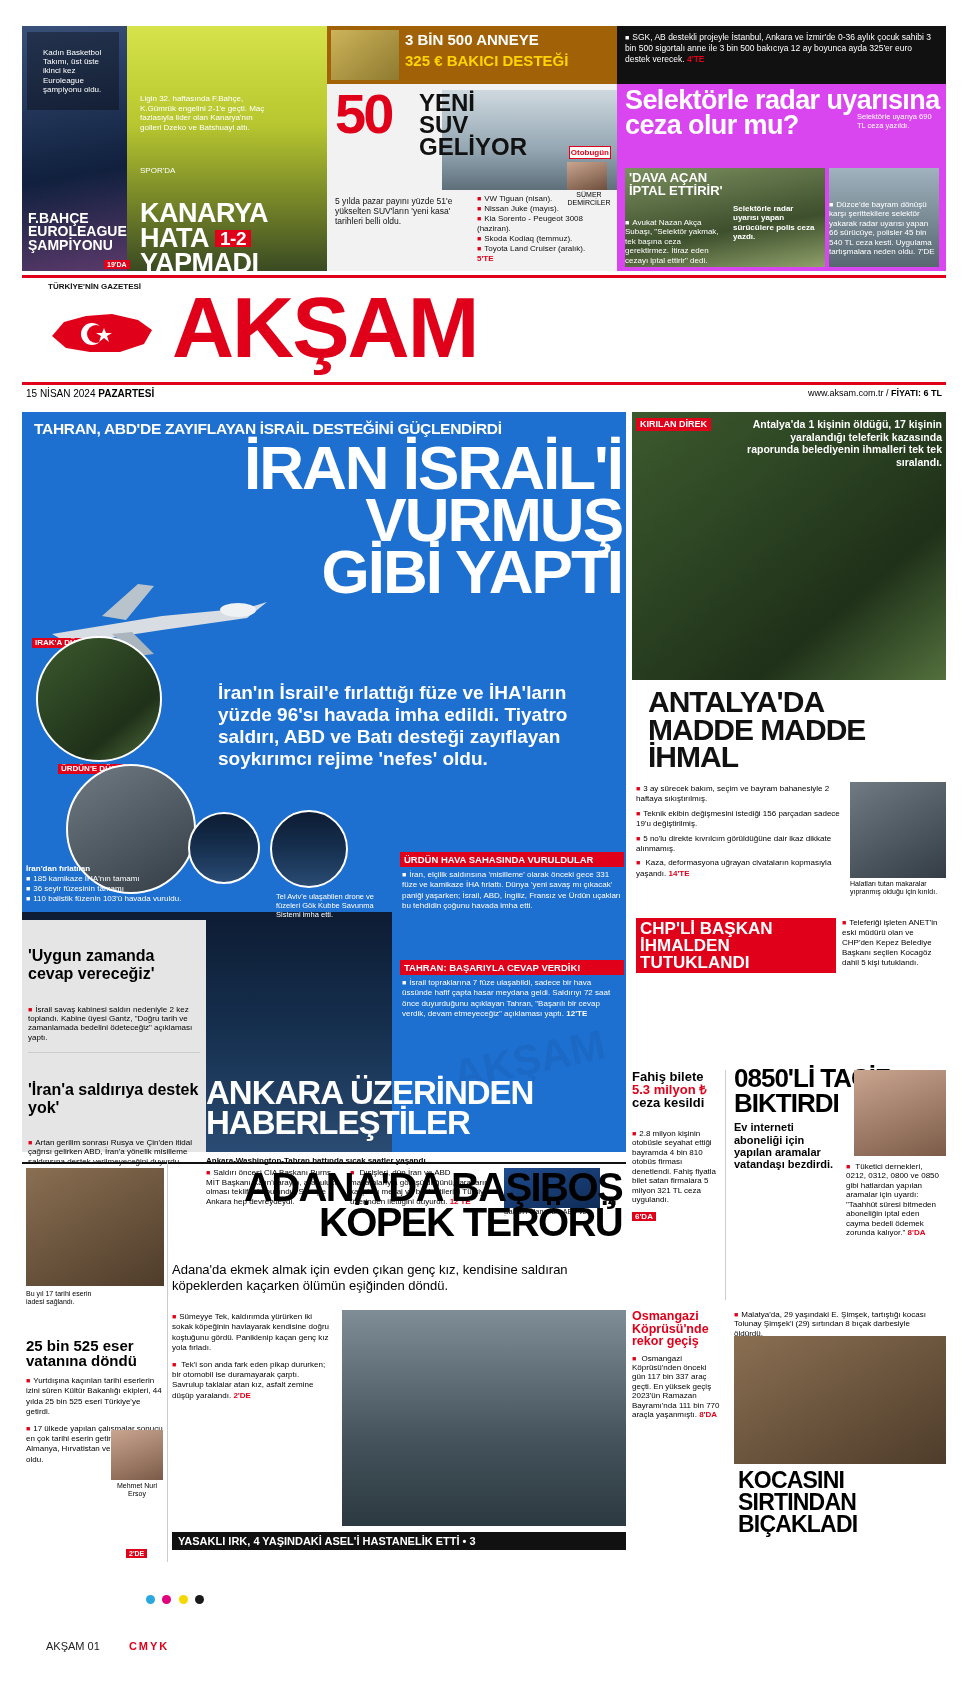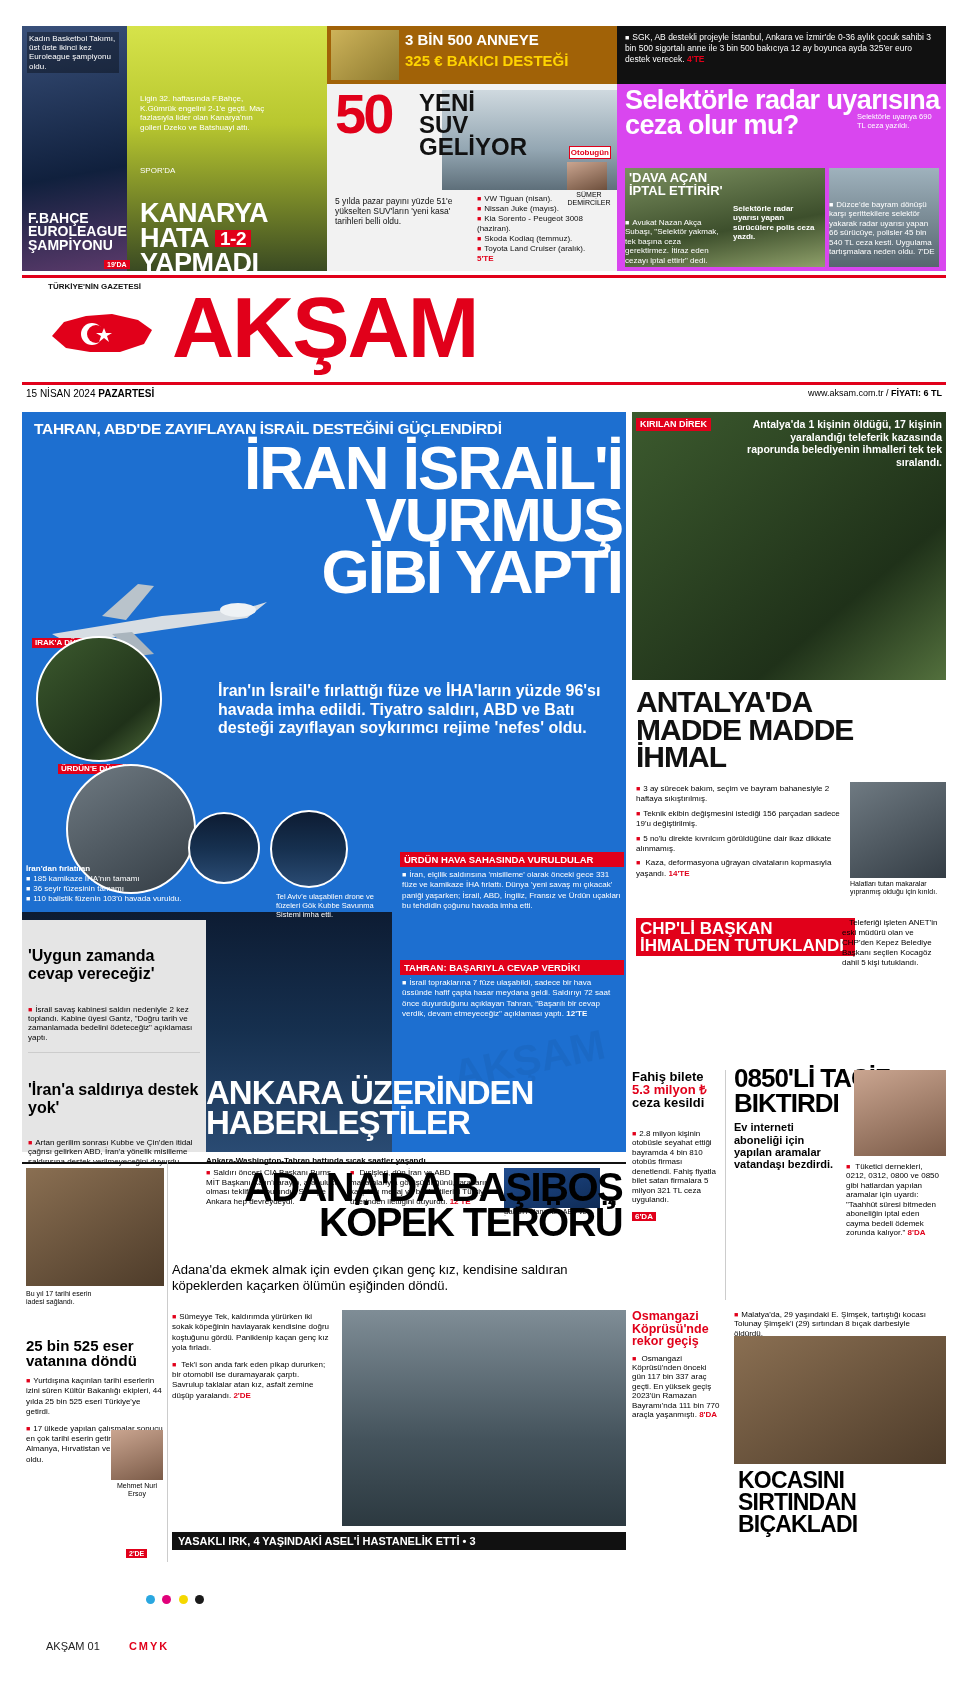--- a/index.html
+++ b/index.html
@@ -87,21 +87,21 @@
   .mh-price{ position:absolute; right:4px; top:110px; font-size:9px; }
 
   
   .lead{ position:absolute; left:0; top:386px; width:604px; height:740px; background:#1d6fd0; }
   .lead-kicker{ position:absolute; left:12px; top:8px; font-size:15.5px; font-weight:bold; color:#fff; letter-spacing:-0.3px;}
   .lead-title{ position:absolute; left:10px; top:30px; width:590px; color:#fff; font-weight:bold; line-height:0.84; letter-spacing:-2px; text-align:right; }
   .lead-title .l1{ font-size:62px; display:block; }
   .lead-title .l2{ font-size:62px; display:block; }
   .lead-title .l3{ font-size:62px; display:block; }
   .drone{ position:absolute; left:20px; top:160px; width:230px; height:90px; }
-  .lead-sub{ position:absolute; left:196px; top:270px; width:400px; color:#fff; font-weight:bold; font-size:16px; line-height:1.16; }
+  .lead-sub{ position:absolute; left:196px; top:270px; width:400px; color:#fff; font-weight:bold; font-size:19px; line-height:1.16; }
 
   .circ{ position:absolute; border-radius:50%; overflow:hidden; border:2px solid #fff; }
   .c-irak{ left:14px; top:224px; width:126px; height:126px; }
   .c-urdun{ left:44px; top:352px; width:130px; height:130px; }
   .c-sm1{ left:166px; top:400px; width:72px; height:72px; }
   .c-sm2{ left:248px; top:398px; width:78px; height:78px; }
   .tag-irak{ position:absolute; left:10px; top:226px; background:#e1001a; color:#fff; font-size:8px; font-weight:bold; padding:1px 3px; line-height:1.05;}
   .tag-urdun{ position:absolute; left:36px; top:352px; background:#e1001a; color:#fff; font-size:8px; font-weight:bold; padding:1px 3px; line-height:1.05;}
 
   .lead-photo{ position:absolute; left:0; top:500px; width:370px; height:240px; }
@@ -114,26 +114,26 @@
 
   .box-tahran{ position:absolute; left:378px; top:548px; width:224px; }
   .lead-white{ position:absolute; left:0; top:508px; width:184px; height:232px; background:#e5e5e5; padding:6px; }
   .ankara-t{ font-size:33px; font-weight:bold; color:#fff; line-height:0.9; letter-spacing:-1px; }
 
   
   .antalya{ position:absolute; left:610px; top:386px; width:314px; height:648px; }
   .ant-photo{ position:absolute; left:0; top:0; width:314px; height:268px; }
   .ant-kirilan{ position:absolute; left:4px; top:6px; background:#e1001a; color:#fff; font-size:9px; font-weight:bold; padding:2px 4px; line-height:1.05;}
   .ant-lead{ position:absolute; left:106px; top:6px; width:204px; color:#fff; font-size:10.5px; font-weight:bold; line-height:1.2; text-align:right;}
-  .ant-title{ position:absolute; left:4px; top:276px; width:250px; font-size:30px; font-weight:bold; color:#111; line-height:0.92; letter-spacing:-1px;}
+  .ant-title{ position:absolute; left:16px; top:276px; width:250px; font-size:30px; font-weight:bold; color:#111; line-height:0.92; letter-spacing:-1px;}
   .ant-list{ position:absolute; left:4px; top:372px; width:210px; font-size:8px; line-height:1.3;}
   .ant-photo2{ position:absolute; left:218px; top:370px; width:96px; height:96px; }
   .ant-cap2{ position:absolute; left:218px; top:468px; width:96px; font-size:7px; line-height:1.15;}
 
-  .chp{ position:absolute; left:4px; top:506px; width:219px; }
+  .chp{ position:absolute; left:4px; top:506px; width:200px; }
   .chp-t{ background:#e1001a; color:#fff; font-weight:bold; font-size:17px; line-height:1.0; padding:2px 4px;}
   .chp-body{ position:absolute; left:210px; top:506px; width:104px; font-size:8px; line-height:1.25;}
 
   
   .fahis{ position:absolute; left:610px; top:1044px; width:94px; height:230px; border-right:1px solid #ccc;}
   .fahis h3{ margin:0; font-size:13px; line-height:1.0; font-weight:bold;}
   .tac{ position:absolute; left:712px; top:1040px; width:212px; height:238px;}
   .tac h2{ margin:0; font-size:26px; font-weight:bold; line-height:0.95; letter-spacing:-1px;}
   .tac-photo{ position:absolute; right:0; top:4px; width:92px; height:86px; }
 
@@ -170,21 +170,21 @@
 <body>
 
 <div class="page">
  <div class="sheet">
 
   <div class="top-strip">
 
     <div class="blk sports-photo">
       <div class="sports-left"></div>
       <div class="sports-right"></div>
-      <div class="tiny white" style="position:absolute;left:5px;top:6px;width:92px;line-height:1.15;background:rgba(0,0,0,.35);padding:2px;">Kadın Basketbol Takımı, üst üste ikinci kez Euroleague şampiyonu oldu.</div>
+      <div class="tiny white" style="position:absolute;left:5px;top:6px;width:92px;line-height:1.15;background:rgba(0,0,0,.35);padding:16px;">Kadın Basketbol Takımı, üst üste ikinci kez Euroleague şampiyonu oldu.</div>
       <div class="fb-box">F.BAHÇE EUROLEAGUE ŞAMPİYONU</div>
       <div class="fb-tag">19'DA</div>
 
       <div class="tiny white" style="position:absolute;left:118px;top:68px;width:130px;line-height:1.2;">Ligin 32. haftasında F.Bahçe, K.Gümrük engelini 2-1'e geçti. Maç fazlasıyla lider olan Kanarya'nın golleri Dzeko ve Batshuayi attı.</div>
       <div class="tiny" style="position:absolute;left:118px;top:140px;color:#fff;">SPOR'DA</div>
       <div class="kanarya-box">
         <div class="l1">KANARYA</div>
         <div class="l1">
           <span>HATA</span>
           <span class="score">1-2</span>
@@ -324,21 +324,21 @@
       </div>
     </div>
 
     <div class="lead-white">
       <div>
         <h4 class="bold">'Uygun zamanda cevap vereceğiz'</h4>
         <div class="tiny sq">İsrail savaş kabinesi saldırı nedeniyle 2 kez toplandı. Kabine üyesi Gantz, "Doğru tarih ve zamanlamada bedelini ödeteceğiz" açıklaması yaptı.</div>
       </div>
       <div style="margin-top:10px;border-top:1px solid #ccc;padding-top:6px;">
         <h4 class="bold">'İran'a saldırıya destek yok'</h4>
-        <div class="tiny sq">Artan gerilim sonrası Kubbe ve Çin'den itidal çağrısı gelirken ABD, İran'a yönelik misilleme saldırısına destek verilmeyeceğini duyurdu.</div>
+        <div class="tiny sq">Artan gerilim sonrası Rusya ve Çin'den itidal çağrısı gelirken ABD, İran'a yönelik misilleme saldırısına destek verilmeyeceğini duyurdu.</div>
       </div>
     </div>
 
     <div style="position:absolute;left:184px;top:666px;width:420px;">
       <div class="ankara-t">ANKARA ÜZERİNDEN</div>
       <div class="ankara-t">HABERLEŞTİLER</div>
     </div>
   </div>
 
   <div class="blk" style="left:184px;top:1130px;width:420px;height:60px;">

